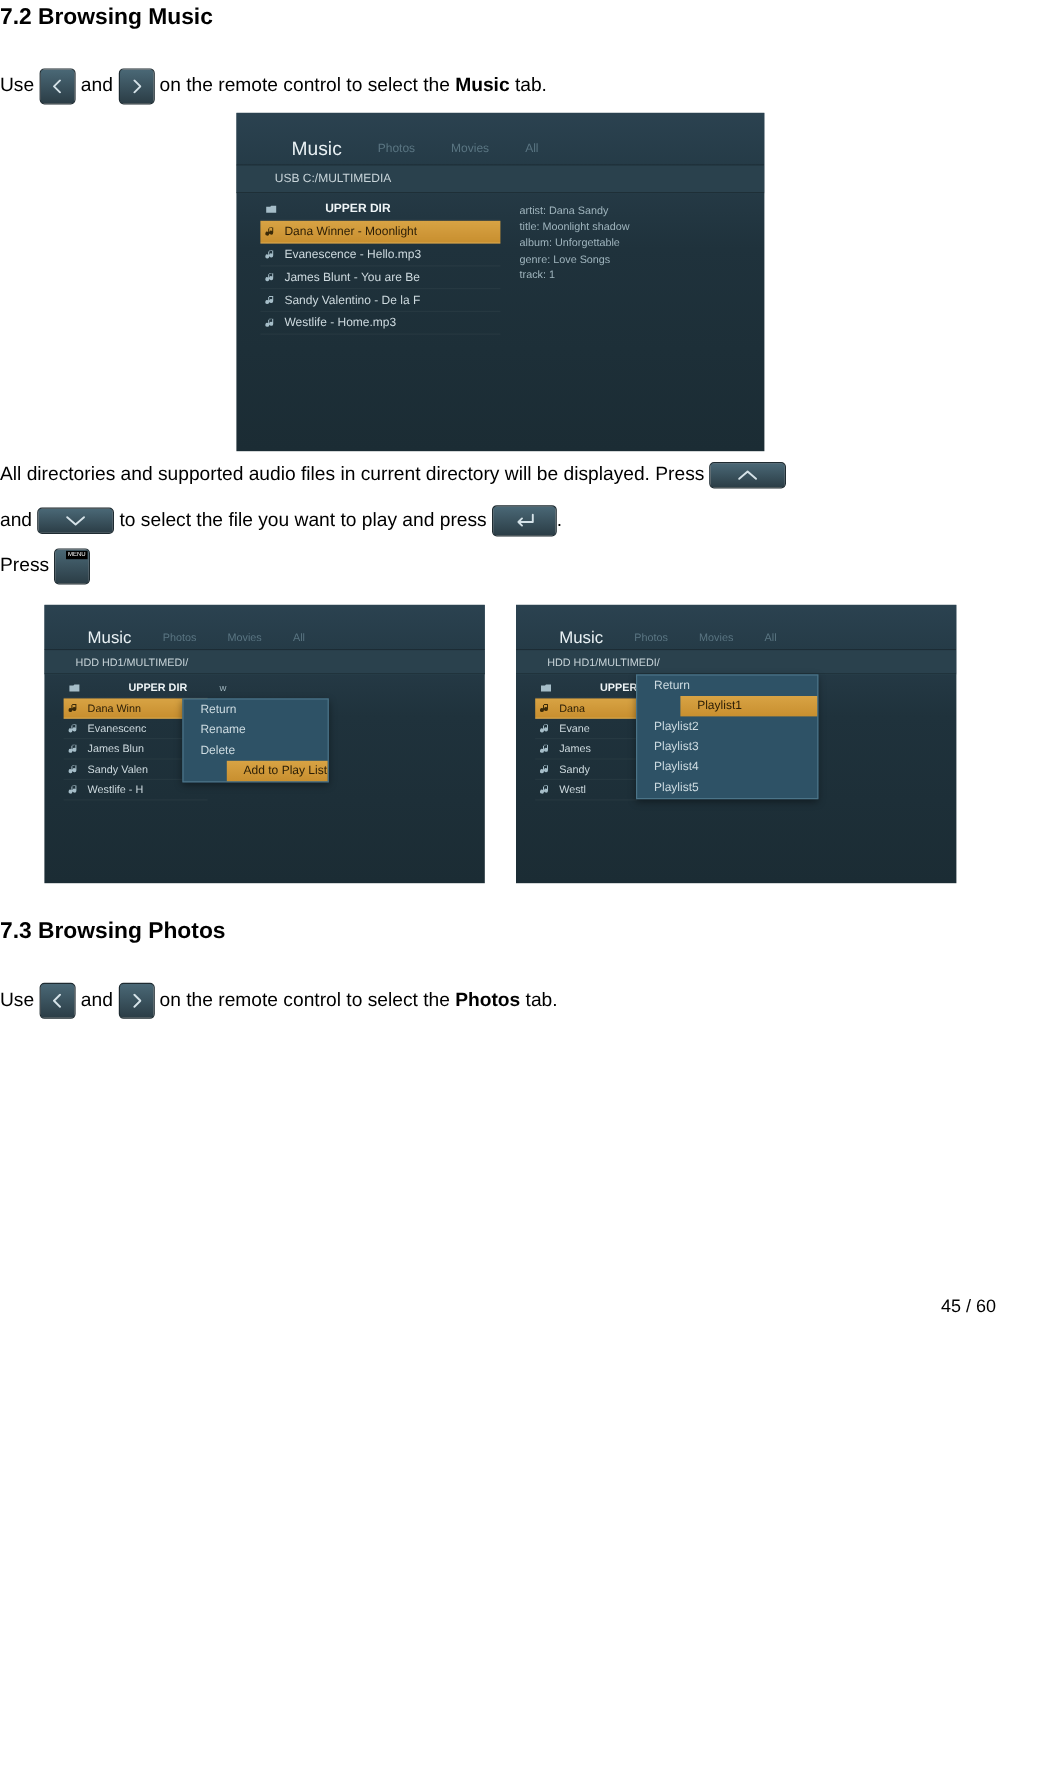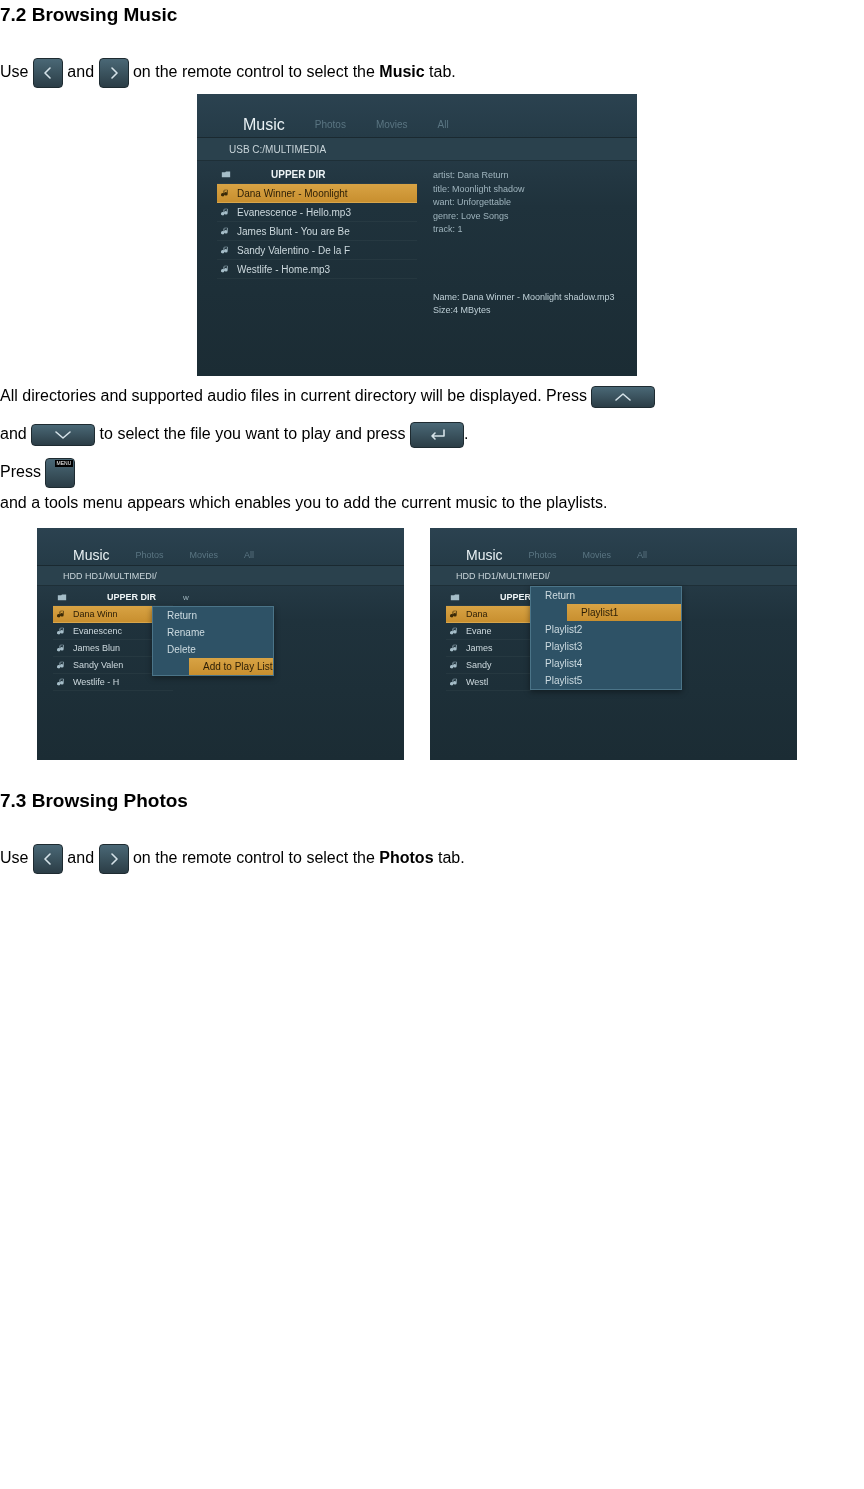--- a/index.html
+++ b/index.html
@@ -293,29 +293,25 @@
         <span>Sandy Valentino - De la F</span>
       </div>
       <div class="file-row">
         <svg class="ficon" viewBox="0 0 12 12">
               <path d="M4 2v6a2 2 0 1 1-1-1.7V3l5-1v5a2 2 0 1 1-1-1.7V2z" fill="currentColor"></path>
             </svg>
         <span>Westlife - Home.mp3</span>
       </div>
     </div>
     <div class="info-col">
-      <div>artist: Dana Return</div>
+      <div>artist: Dana Sandy</div>
       <div>title: Moonlight shadow</div>
-      <div>want: Unforgettable</div>
+      <div>album: Unforgettable</div>
       <div>genre: Love Songs</div>
       <div>track: 1</div>
-      <div class="name-block">
-        <div>Name: Dana Winner - Moonlight shadow.mp3</div>
-        <div>Size:4 MBytes</div>
-      </div>
     </div>
   </div>
 </div>
 
 <p class="para">
   <span>All directories and supported audio files in current directory will be displayed. Press </span>
   <span class="inline-btn wide-btn">
     <svg width="18" height="10" viewBox="0 0 18 10">
           <path d="M2 8 L9 2 L16 8" stroke="currentColor" stroke-width="1.6" fill="none" stroke-linecap="round" stroke-linejoin="round"></path>
         </svg>
@@ -336,21 +332,20 @@
   </span><span>.</span>
 </p>
 
 <p class="para justify">
   <span>Press </span>
   <span class="inline-btn menu-btn">
     <span class="label">MENU</span>
     <span class="bars"></span>
       </span></p><div></div><div></div><div></div>
   
-  <span> and a tools menu appears which enables you to add the current music to the playlists.</span>
 <p></p>
 
 
 <div class="shot-row">
 
   <div class="shot-sm">
     <div class="shot-tabs">
       <div class="tab active">Music</div>
       <div class="tab">Photos</div>
       <div class="tab">Movies</div>
@@ -483,14 +478,15 @@
   </span>
   <span> and </span>
   <span class="inline-btn sq-btn">
     <svg width="8" height="12" viewBox="0 0 8 12">
           <path d="M2 1 L7 6 L2 11" stroke="currentColor" stroke-width="1.6" fill="none" stroke-linecap="round" stroke-linejoin="round"></path>
         </svg>
   </span>
   <span> on the remote control to select the </span><span class="bold">Photos</span><span> tab.</span>
 </p>
 
+<div class="footer">45 / 60</div>
 
 </div>
 
 </body></html>

